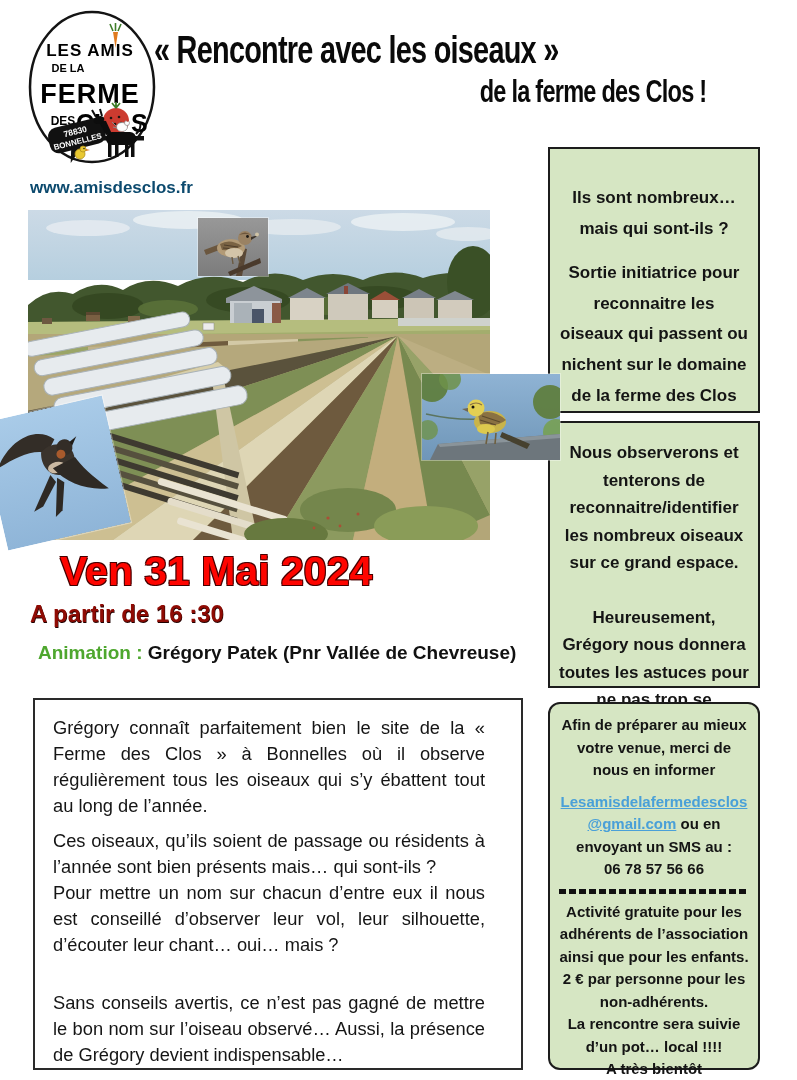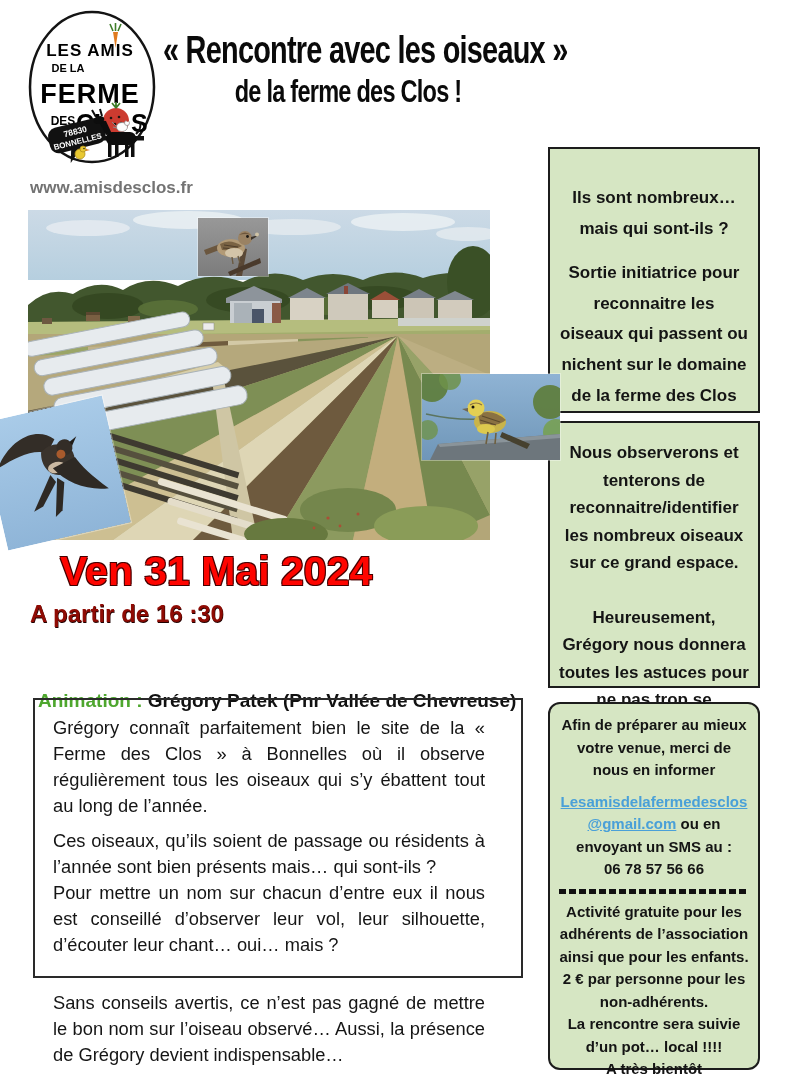--- a/index.html
+++ b/index.html
@@ -3,49 +3,49 @@
 <meta charset="utf-8">
 <style>
   html,body{margin:0;padding:0;background:#fff;}
   #page{position:relative;width:797px;height:1080px;background:#fff;overflow:hidden;
         font-family:"Liberation Sans",sans-serif;color:#111;}
 
   
   .logo{position:absolute;left:26px;top:8px;width:132px;height:160px;}
 
   
-  .title-block{position:absolute;left:163px;top:28px;width:560px;}
+  .title-block{position:absolute;left:154px;top:28px;width:560px;}
   .title-l1{font-weight:bold;font-size:39px;color:#0a0a0a;letter-spacing:-1px;
             display:inline-block;transform:scaleX(.74);transform-origin:left center;white-space:nowrap;}
-  .title-l2-wrap{text-align:left;padding-right:8px;margin-top:2px;}
+  .title-l2-wrap{text-align:right;padding-right:8px;margin-top:2px;}
   .title-l2{font-weight:bold;font-size:31px;color:#0a0a0a;letter-spacing:-1px;
             display:inline-block;transform:scaleX(.76);transform-origin:right center;white-space:nowrap;}
 
   
   .website{position:absolute;left:30px;top:178px;font-size:17px;font-weight:bold;
-           color:#737373;text-decoration:none;}
+           color:#0c4a6e;text-decoration:none;}
 
   
   .photo{position:absolute;left:28px;top:210px;width:462px;height:330px;z-index:1;}
   .inset{position:absolute;box-shadow:0 0 0 1px rgba(255,255,255,.35);}
   .inset-sparrow{left:198px;top:218px;width:70px;height:58px;z-index:3;}
   .inset-yellowhammer{left:422px;top:374px;width:138px;height:86px;z-index:6;}
   .inset-swallow{left:-8px;top:408px;width:126px;height:130px;z-index:4;transform:rotate(-13deg);}
 
   
   .date{position:absolute;left:28px;top:548px;font-size:41px;font-weight:bold;color:#fe0500;
         letter-spacing:0;text-shadow:1px 1px 0 #470000,-1px -1px 0 #470000,1px -1px 0 #470000,-1px 1px 0 #470000;margin-left:32px;}
   .time{position:absolute;left:30px;top:600px;font-size:24px;font-weight:bold;color:#8f0b04;
         text-shadow:.5px .5px 0 #200000;text-align:center;}
-  .animation{position:absolute;left:38px;top:642px;font-size:19px;font-weight:bold;margin-top:48px;}
+  .animation{position:absolute;left:38px;top:642px;font-size:19px;font-weight:bold;}
   .animation .lbl{color:#4ea72e;}
   .animation .val{color:#111;}
 
   
-  .main-box{position:absolute;left:33px;top:698px;width:490px;height:280px;box-sizing:border-box;
+  .main-box{position:absolute;left:33px;top:698px;width:490px;height:372px;box-sizing:border-box;
             border:2px solid #2a2a2a;padding:15px 36px 10px 18px;font-size:18.3px;line-height:1.42;color:#151515;}
   .main-box p{margin:0;text-align:justify;}
   .main-box .p1{margin-bottom:9px;}
   .main-box .p3{margin-bottom:32px;}
   .main-box .p4{margin-bottom:24px;}
 
   
   .gbox{position:absolute;left:548px;width:212px;box-sizing:border-box;background:#d6e6c3;
         border:2px solid #1c1c1c;text-align:center;font-weight:bold;color:#141414;}
   .gbox1{top:147px;height:266px;padding:34px 10px;font-size:17px;line-height:1.8;}

